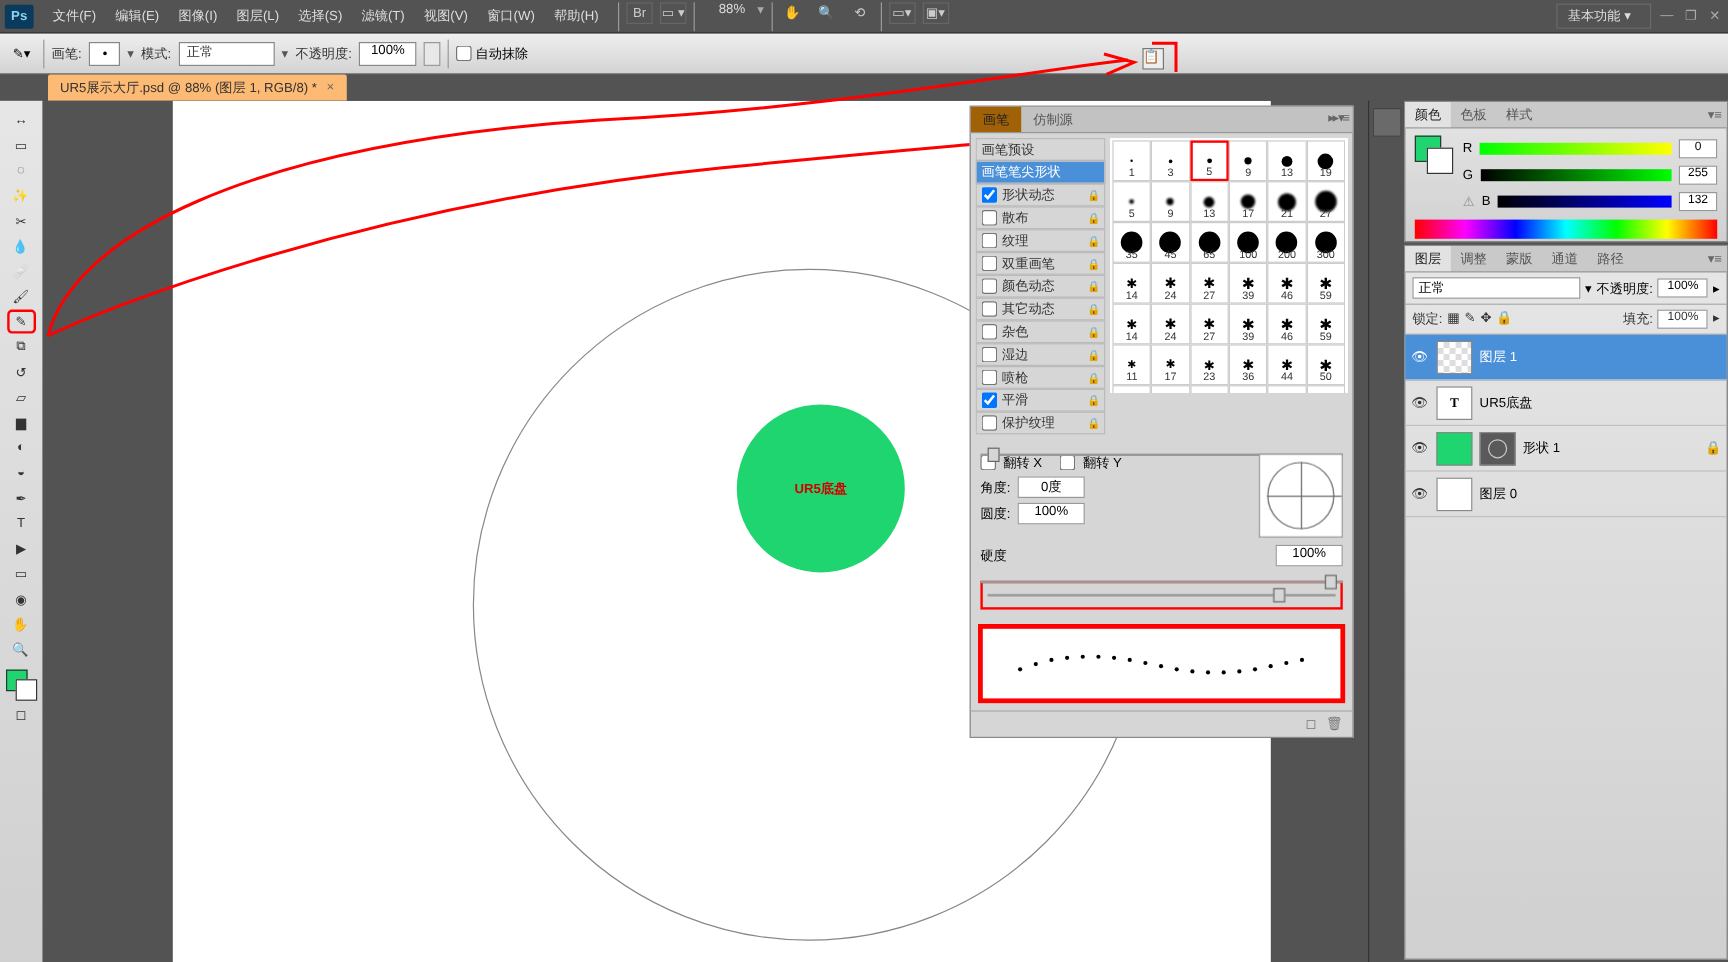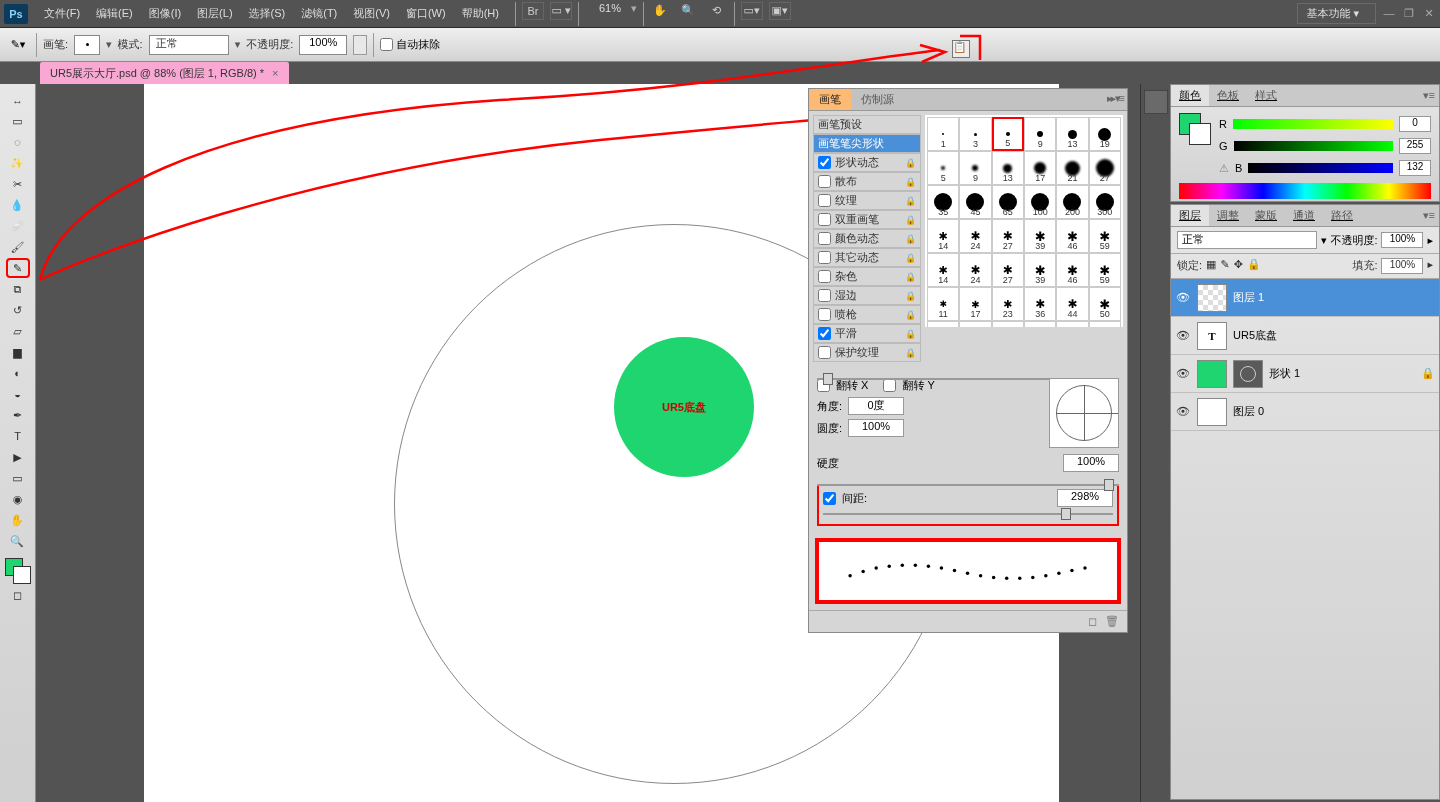--- a/index.html
+++ b/index.html
@@ -24,21 +24,21 @@
 .opt-swatch { width: 26px; height: 20px; background: #fff; border: 1px solid #888; display: flex; align-items: center; justify-content: center; }
 .opt-swatch .dot { width: 3px; height: 3px; background: #000; border-radius: 50%; }
 .opt-select { background: #fff; border: 1px solid #888; height: 20px; padding: 0 20px 0 6px; color: #333; min-width: 80px; }
 .opt-input { background: #fff; border: 1px solid #888; height: 20px; width: 48px; text-align: center; }
 .opt-check { display: flex; align-items: center; gap: 3px; }
 .opt-step { width: 14px; height: 20px; border: 1px solid #999; background: #e8e8e8; }
 .clipboard-icon { width: 18px; height: 18px; border: 1px solid #777; background: #eee; position: absolute; left: 952px; top: 40px; }
 
 
 .doc-tab-bar { height: 22px; background: #535353; display: flex; align-items: flex-end; padding-left: 40px; }
-.doc-tab { height: 22px; background: #f9a8d4; color: #333; padding: 0 10px; display: flex; align-items: center; gap: 8px; border-radius: 2px 2px 0 0; }
+.doc-tab { height: 22px; background: #fdba74; color: #333; padding: 0 10px; display: flex; align-items: center; gap: 8px; border-radius: 2px 2px 0 0; }
 .doc-tab .x { color: #666; }
 
 
 .main { display: flex; height: calc(802px - 28px - 34px - 22px); }
 
 
 .toolbox { width: 36px; background: linear-gradient(#e6e6e6,#d0d0d0); border-right: 1px solid #8a8a8a; display: flex; flex-direction: column; align-items: center; padding-top: 6px; gap: 1px; }
 .t-btn { width: 24px; height: 20px; display: flex; align-items: center; justify-content: center; color: #333; }
 .t-btn.sel { border: 2px solid red; border-radius: 4px; }
 .swatches { width: 26px; height: 26px; position: relative; margin-top: 6px; }
@@ -49,21 +49,21 @@
 .canvas-wrap { flex: 1; background: #535353; position: relative; overflow: hidden; }
 .artboard { position: absolute; left: 108px; top: 0; width: 915px; height: 720px; background: #fff; }
 .big-circle { position: absolute; left: 250px; top: 140px; width: 560px; height: 560px; border: 1px solid #888; border-radius: 50%; }
 .green-disc { position: absolute; left: 470px; top: 253px; width: 140px; height: 140px; background: #1fd56f; border-radius: 50%; display: flex; align-items: center; justify-content: center; color: #d40000; font-size: 20px; font-weight: bold; }
 .annot { position: absolute; top: 0; left: 0; width: 100%; height: 100%; pointer-events: none; }
 
 
 .brush-panel { position: absolute; left: 808px; top: 88px; width: 320px; background: #d6d6d6; border: 1px solid #8a8a8a; z-index: 5; }
 .panel-tabs { height: 22px; display: flex; background: #c2c2c2; border-bottom: 1px solid #999; position: relative; }
 .ptab { padding: 0 10px; color: #555; display: flex; align-items: center; }
-.ptab.active { background: #fdba74; color: #222; }
+.ptab.active { background: #a16207; color: #222; }
 .panel-menu { position: absolute; right: 4px; top: 3px; color: #666; letter-spacing: -2px; }
 .brush-body { display: flex; padding: 4px; gap: 4px; }
 .brush-left { width: 108px; display: flex; flex-direction: column; gap: 0; }
 .bl-row { height: 19px; display: flex; align-items: center; padding: 0 4px; border: 1px solid #bbb; color: #333; gap: 2px; position: relative; font-size: 10px; }
 .bl-row.selected { background: #4a90d9; color: #fff; }
 .bl-row .lock { position: absolute; right: 3px; color: #888; font-size: 9px; }
 .bl-row input { margin-right: 2px; }
 
 .brush-grid { flex: 1; background: #fff; max-height: 212px; overflow-y: auto; padding: 2px; display: grid; grid-template-columns: repeat(6, 1fr); gap: 0; }
 .bcell { height: 34px; border: 1px solid #ccc; display: flex; flex-direction: column; align-items: center; justify-content: center; position: relative; }
@@ -86,21 +86,21 @@
 .preview svg { width: 95%; height: 60%; }
 .panel-footer { height: 22px; border-top: 1px solid #aaa; display: flex; justify-content: flex-end; align-items: center; gap: 8px; padding: 0 8px; color: #777; }
 
 
 .rcol { width: 270px; background: #535353; display: flex; flex-direction: column; }
 .rcol-strip { width: 30px; background: #535353; border-left: 1px solid #333; }
 .right-wrap { display: flex; }
 .rstrip-btn { width: 24px; height: 24px; margin: 6px auto; background: #6a6a6a; border: 1px solid #444; }
 
 .rpanel { background: linear-gradient(#e6e6e6,#d0d0d0); border: 1px solid #8a8a8a; margin-bottom: 2px; }
-.rp-tabs { height: 22px; background: #c9c9c9; border-bottom: 1px solid #999; display: flex; position: relative; text-decoration: underline; }
+.rp-tabs { height: 22px; background: #c9c9c9; border-bottom: 1px solid #999; display: flex; position: relative; }
 .rp-tab { padding: 0 8px; color: #555; display: flex; align-items: center; }
 .rp-tab.active { background: #e2e2e2; color: #222; }
 .rp-collapse { position: absolute; right: 4px; top: 4px; color: #666; }
 
 .color-body { padding: 6px 8px; height: 94px; }
 .cb-row { display: flex; align-items: center; gap: 6px; height: 22px; }
 .cb-sw { width: 32px; height: 32px; position: relative; }
 .cb-sw .fg { position: absolute; width: 22px; height: 22px; background: #1fd56f; border: 1px solid #333; top: 0; left: 0; }
 .cb-sw .bg { position: absolute; width: 22px; height: 22px; background: #fff; border: 1px solid #333; bottom: 0; right: 0; }
 .cb-grad { flex: 1; height: 10px; }
@@ -140,21 +140,21 @@
   <span class="m">选择(S)</span>
   <span class="m">滤镜(T)</span>
   <span class="m">视图(V)</span>
   <span class="m">窗口(W)</span>
   <span class="m">帮助(H)</span>
   <div class="menu-mid-icons">
     <div class="opt-sep"></div>
     <div class="mb-btn">Br</div>
     <div class="mb-btn">▭ ▾</div>
     <div class="opt-sep"></div>
-    <span class="zoom-box">61%</span>
+    <span class="zoom-box">88%</span>
       <span style="color:#aaa">▾</span>
     <div class="opt-sep"></div>
     <div class="mb-btn" style="border:none">✋</div>
     <div class="mb-btn" style="border:none">🔍</div>
     <div class="mb-btn" style="border:none">⟲</div>
     <div class="opt-sep"></div>
     <div class="mb-btn">▭▾</div>
     <div class="mb-btn">▣▾</div>
   </div>
   <div class="menu-right">
@@ -585,26 +585,20 @@
     <div class="bc-row">
         <span>硬度</span>
         <div style="flex:1"></div>
         <div class="bc-input">100%</div>
       </div>
     <div class="bc-slider">
         <div class="track"></div>
         <div class="thumb" style="left:95%"></div>
       </div>
     <div class="spacing-box">
-      <div class="bc-row">
-          <input type="checkbox" checked="" style="">
-          <span>间距:</span>
-          <div style="flex:1"></div>
-          <div class="bc-input">298%</div>
-        </div>
       <div class="bc-slider">
           <div class="track"></div>
           <div class="thumb" style="left:82%"></div>
         </div>
     </div>
   </div>
   <div class="preview">
     <svg viewBox="0 0 300 40">
       <g fill="#000">
         <circle cx="15" cy="25" r="2"></circle>

